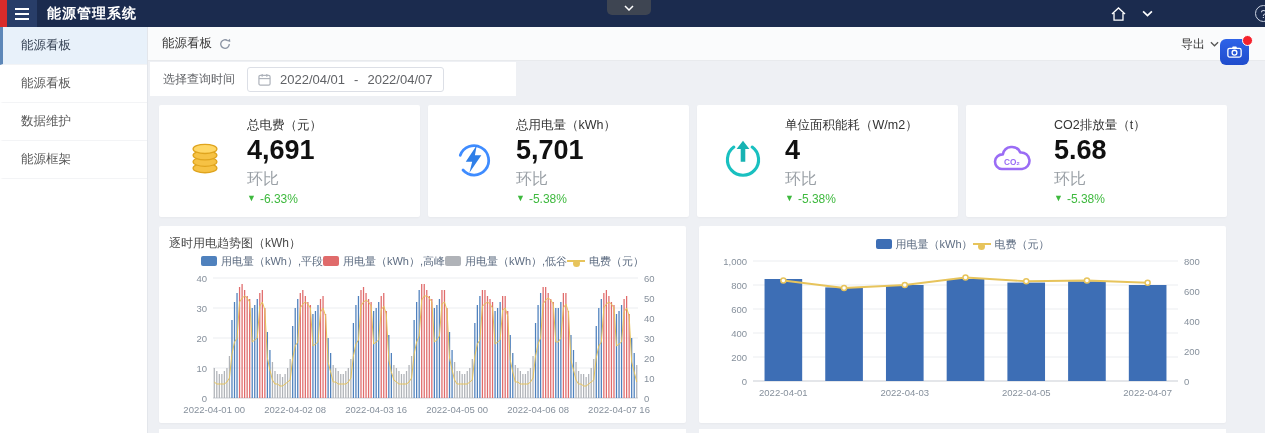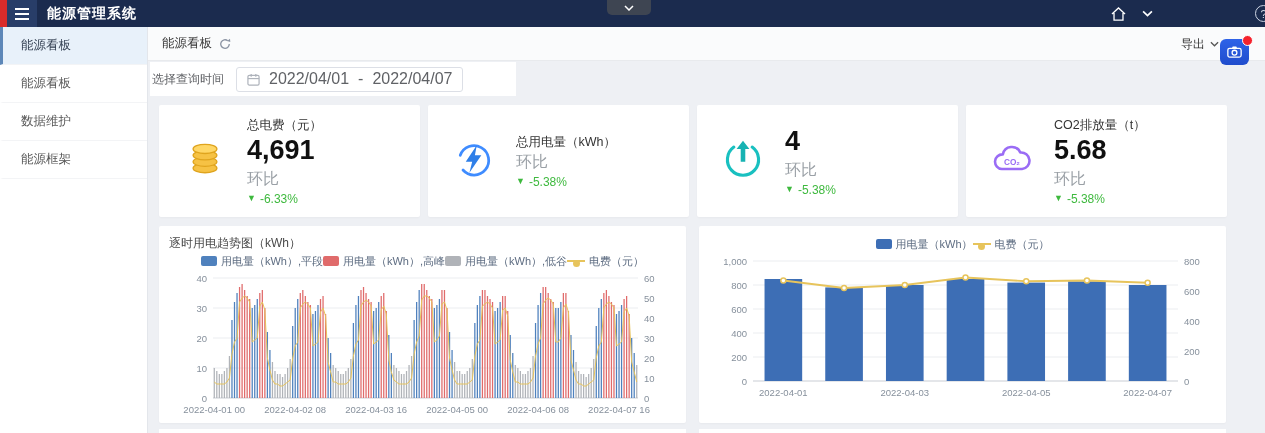--- a/index.html
+++ b/index.html
@@ -20,23 +20,23 @@
   .sidebar{position:absolute;top:27px;left:0;width:148px;height:406px;background:#fff;border-right:1px solid #e3e6eb;z-index:5}
   .side-item{height:38px;display:flex;align-items:center;padding-left:18px;font-size:12.5px;color:#555;border-bottom:1px solid #f3f4f6;border-left:3px solid transparent;cursor:pointer}
   .side-item.active{background:#e8f1fa;border-left:3px solid #5d87b8;color:#2e3b4e}
 
   
   .content{position:absolute;left:148px;top:27px;width:1117px;height:406px}
   .tabstrip{position:absolute;top:0;left:0;right:0;height:34px;background:#fafbfc;border-bottom:1px solid #e8eaed;display:flex;align-items:center;padding:0 14px}
   .tab{display:flex;align-items:center;gap:7px;font-size:12.5px;color:#333;cursor:pointer}
   .export{position:absolute;right:46px;top:0;height:34px;font-size:12px;color:#333;display:flex;gap:5px;align-items:center;cursor:pointer}
 
-  .filterbar{position:absolute;top:35px;left:2px;width:366px;height:34px;background:#fff;display:flex;align-items:center;padding:0 2px;gap:12px}
+  .filterbar{position:absolute;top:35px;left:2px;width:366px;height:34px;background:#fff;display:flex;align-items:center;padding:0 13px;gap:12px}
   .filter-label{font-size:12px;color:#606266}
-  .date-input{display:flex;align-items:center;gap:9px;border:1px solid #dcdfe6;border-radius:3px;height:25px;padding:0 10px;font-size:16px;color:#606266;background:#fff;cursor:pointer}
+  .date-input{display:flex;align-items:center;gap:9px;border:1px solid #dcdfe6;border-radius:3px;height:25px;padding:0 10px;font-size:13px;color:#606266;background:#fff;cursor:pointer}
 
   .stats-row{position:absolute;top:78px;left:11px;display:flex;gap:8px}
   .stat-card{width:261px;height:112px;background:#fff;border-radius:2px;display:flex;align-items:center;padding-left:24px;gap:18px;box-shadow:0 1px 2px rgba(0,0,0,.03)}
   .stat-icon{width:46px;flex:0 0 46px}
   .stat-title{font-size:12.5px;color:#333;margin-bottom:1px}
   .stat-value{font-size:27px;font-weight:bold;color:#101010;margin-bottom:3px}
   .stat-sub{font-size:16px;color:#9aa0a6;margin-bottom:2px}
   .stat-change{font-size:12px;color:#3eb93e;display:flex;gap:4px;align-items:center}
   .tri{font-size:9px;line-height:1}
 
@@ -167,36 +167,38 @@
 
     <div class="stat-card">
       <div class="stat-icon">
         <svg width="44" height="44" viewBox="0 0 48 48">
           <path d="M9 20a16 16 0 1 1 3 16" fill="none" stroke="#3f8cff" stroke-width="3" stroke-linecap="round"></path>
           <path d="M27 9 L15 27 h7 l-3 12 13-19 h-7 z" fill="#2f7fe8"></path>
         </svg>
       </div>
       <div class="stat-info">
         <div class="stat-title">总用电量（kWh）</div>
+        <div class="stat-value">5,701</div>
         <div class="stat-sub">环比</div>
         <div class="stat-change">
           <span class="tri">▼</span>
           <span>-5.38%</span>
         </div>
       </div>
     </div>
 
     <div class="stat-card">
       <div class="stat-icon">
         <svg width="44" height="44" viewBox="0 0 48 48">
           <path d="M14 11a17 17 0 1 0 20 0" fill="none" stroke="#19c0c0" stroke-width="3.4" stroke-linecap="round"></path>
           <path d="M24 4 l7 9 h-4.5 v14 h-5 V13 H17 z" fill="#17b3b3"></path>
         </svg>
       </div>
       <div class="stat-info">
+        <div class="stat-title">单位面积能耗（W/m2）</div>
         <div class="stat-value">4</div>
         <div class="stat-sub">环比</div>
         <div class="stat-change">
           <span class="tri">▼</span>
           <span>-5.38%</span>
         </div>
       </div>
     </div>
 
     <div class="stat-card">

